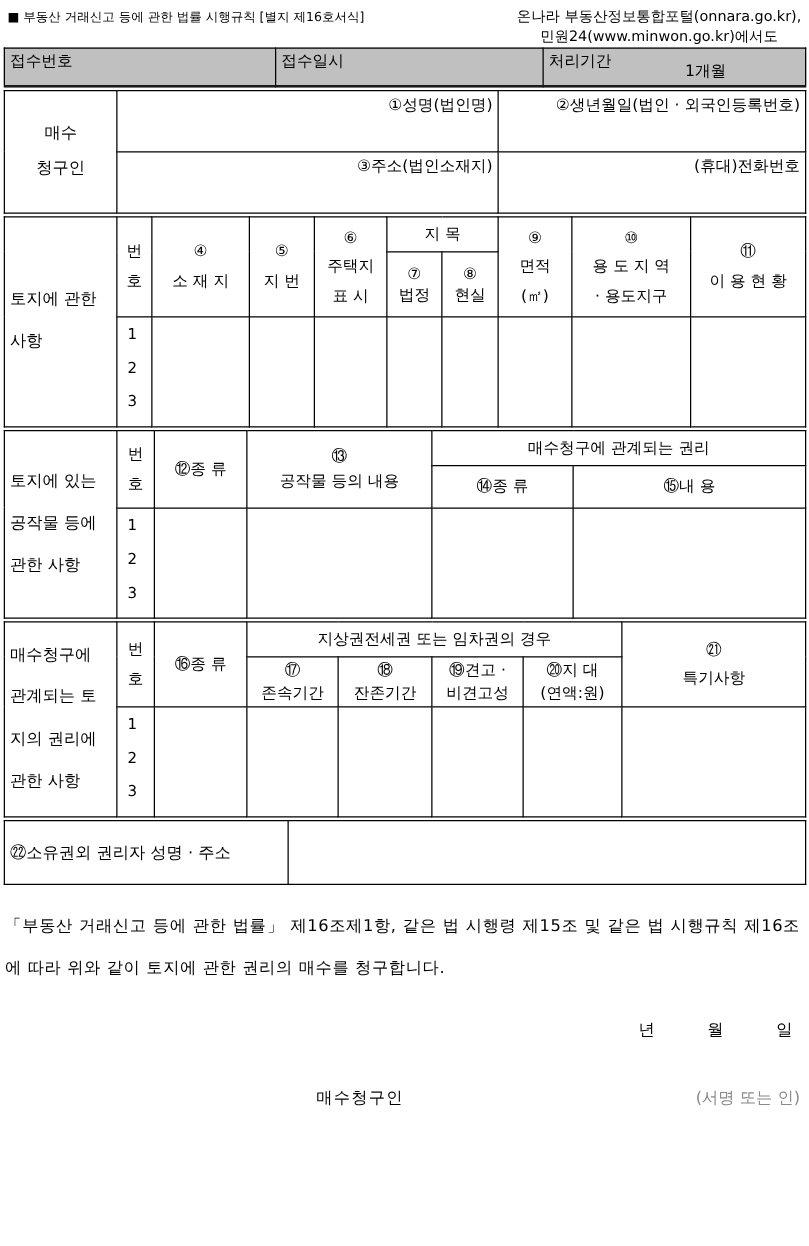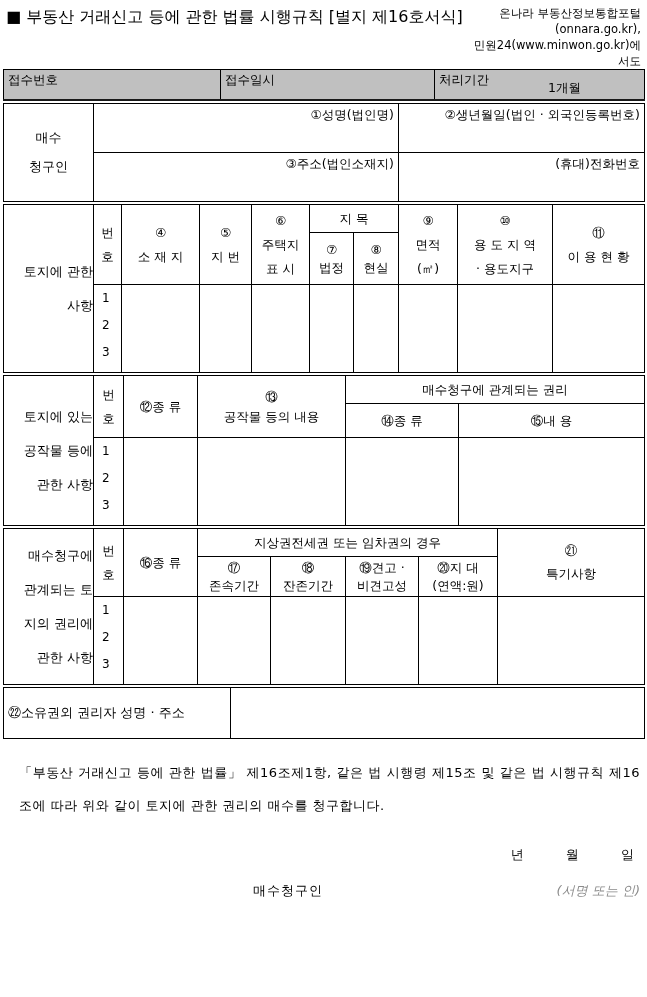--- a/index.html
+++ b/index.html
@@ -6,54 +6,54 @@
   html,body { background:#ffffff; }
   body {
     width:647px; height:997px;
     font-family:"DejaVu Sans", sans-serif;
     color:#000; position:relative; overflow:hidden;
   }
   .page { position:absolute; inset:0; padding:4px 3px 0 3px; }
 
   
   .hdr { display:flex; justify-content:space-between; align-items:flex-start; padding:2px 3px 0 3px; }
-  .hdr-left { font-size:16px; letter-spacing:0; white-space:nowrap; padding-top:1px; }
-  .hdr-right { font-size:11.5px; text-align:right; line-height:1.38; }
+  .hdr-left { font-size:10px; letter-spacing:0; white-space:nowrap; padding-top:1px; }
+  .hdr-right { font-size:11.5px; text-align:center; line-height:1.38; }
 
   .title { text-align:center; font-size:26px; font-weight:bold; letter-spacing:4px; margin-top:15px; }
 
   .note-row { display:flex; justify-content:space-between; align-items:flex-end; margin-top:13px; padding:0 2px 1px 2px; }
   .note { font-size:11.5px; letter-spacing:0.5px; }
   .side { font-size:12px; }
 
   
   table { border-collapse:collapse; table-layout:fixed; width:641px; margin-bottom:2px; }
   td { border:1px solid #000; font-size:12px; overflow:hidden; }
   .pre { white-space:pre-line; }
   .lbl-top { vertical-align:top; text-align:right; padding:3px 4px; font-size:12.5px; }
   .hd { text-align:center; vertical-align:middle; line-height:1.9; font-size:12.5px; }
-  .sec-lbl { text-align:right; vertical-align:middle; padding-left:4px; font-size:13px; line-height:2.6; }
+  .sec-lbl { text-align:left; vertical-align:middle; padding-left:4px; font-size:13px; line-height:2.6; }
   .sec-lbl-center { text-align:center; vertical-align:middle; font-size:13px; line-height:2.2; }
   .nums { vertical-align:top; padding:6px 0 0 8px; }
   .nums div { height:27px; font-size:12px; }
 
   .receipt { background:#c0c0c0; border-bottom:2px solid #1a1a1a; }
   .receipt td { height:28px; vertical-align:top; padding:2px 4px; font-size:12.5px; }
   .period-wrap { display:flex; width:100%; }
   .period-value { flex:1; text-align:center; padding-top:8px; font-size:12.5px; }
 
   .claimant td { height:49px; }
 
   
-  .decl { margin:17px 4px 0 16px; font-size:13px; line-height:33px; letter-spacing:0.5px; text-align:justify; }
+  .decl { margin:17px 4px 0 1px; font-size:13px; line-height:33px; letter-spacing:0.5px; text-align:justify; }
   .dateline { margin-top:24px; text-align:right; font-size:13px; padding-right:10px; }
   .dateline span { margin-left:38px; }
-  .sigline { display:flex; margin-top:18px; font-size:13px; align-items:center; }
+  .sigline { display:flex; margin-top:36px; font-size:13px; align-items:center; }
   .sig-claimant { margin-left:250px; letter-spacing:1px; }
-  .sig-seal { margin-left:auto; color:#8a8a8a; padding-right:4px;font-style:italic; }
+  .sig-seal { margin-left:auto; color:#8a8a8a; padding-right:4px; }
 </style>
 </head>
 <body>
 
 <div class="page">
 
   <div class="hdr">
     <div class="hdr-left">■ 부동산 거래신고 등에 관한 법률 시행규칙 [별지 제16호서식]</div>
     <div class="hdr-right">
       <div>온나라 부동산정보통합포털(onnara.go.kr),</div>

